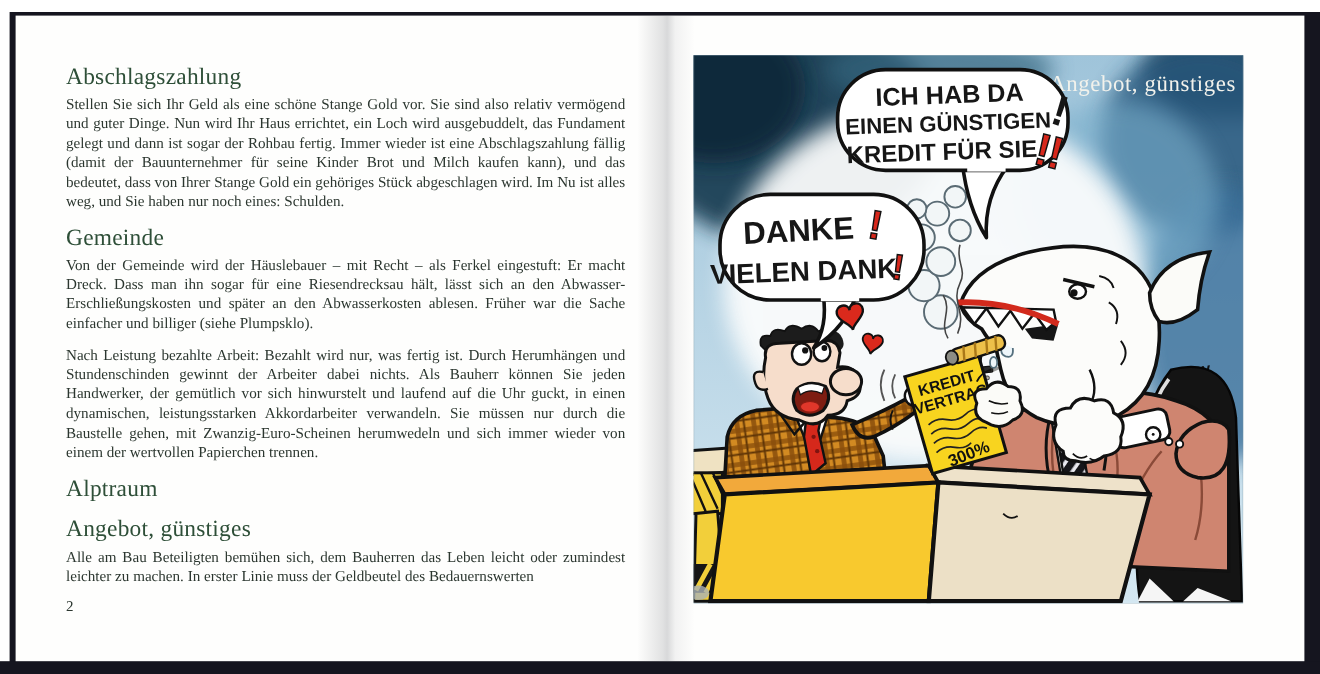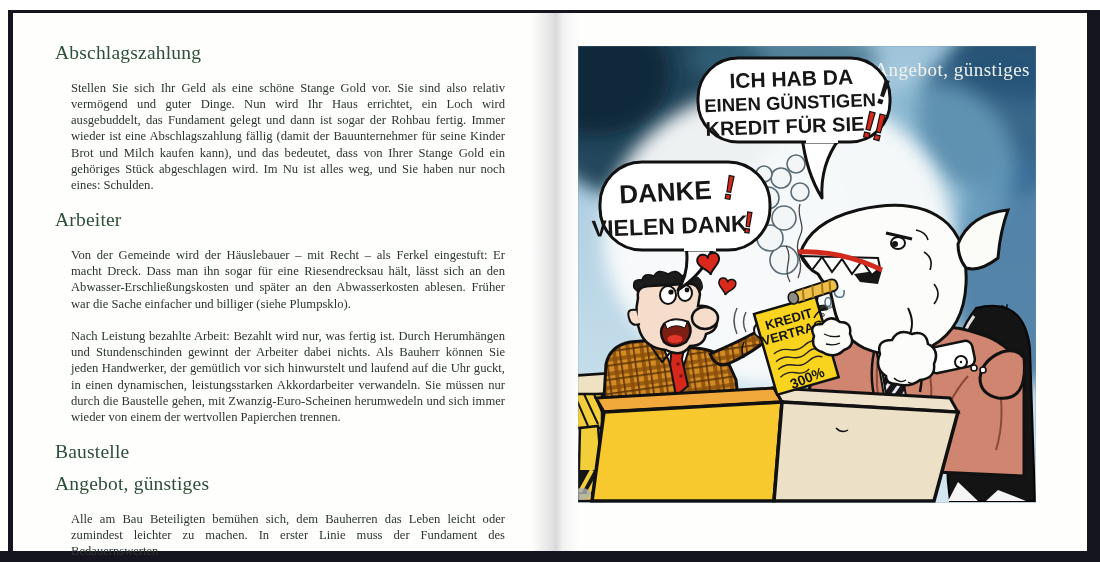--- a/index.html
+++ b/index.html
@@ -8,53 +8,53 @@
     background:#ffffff;
     font-family:"Liberation Serif", serif;
   }
   .cover{position:absolute;left:8px;top:10px;width:1092px;height:552px;background:#15151f;}
   .cover-bottom{position:absolute;left:0;top:551px;width:1100px;height:11px;background:#15151f;}
   .spread{position:absolute;left:13px;top:13px;width:1074px;height:538px;background:#fefefd;}
   .gutter{position:absolute;left:531px;top:13px;width:48px;height:538px;
     background:linear-gradient(90deg,rgba(255,255,255,0) 0%,rgba(110,112,118,.20) 44%,rgba(128,130,136,.30) 52%,rgba(150,152,158,.12) 66%,rgba(255,255,255,0) 100%);}
   .left-page{position:absolute;left:55px;top:42px;width:466px;color:#2b362f;}
   .entry{margin-bottom:10px;}
-  .entry h2{margin:0 0 3px 0;font-weight:400;font-size:19.5px;line-height:1.12;
+  .entry h2{margin:12px 0 3px 0;font-weight:400;font-size:19.5px;line-height:1.12;
     color:#2e4f38;letter-spacing:.2px;font-family:"Liberation Serif",serif;}
-  .entry p{margin:16px;font-size:12.6px;line-height:16.2px;text-align:justify;}
+  .entry p{margin:0;font-size:12.6px;line-height:16.2px;text-align:justify;}
   .page-number{margin-top:9px;font-size:12.5px;color:#2b362f;}
   .right-page{position:absolute;left:578px;top:46px;width:458px;height:457px;}
   svg{display:block;}
 </style>
 </head>
 <body>
 
 <div class="cover"></div>
 <div class="cover-bottom"></div>
 <div class="spread"></div>
 <div class="gutter"></div>
 
 <main class="left-page">
   <section class="entry">
     <h2>Abschlagszahlung</h2>
     <p>Stellen Sie sich Ihr Geld als eine schöne Stange Gold vor. Sie sind also relativ vermögend und guter Dinge. Nun wird Ihr Haus errichtet, ein Loch wird ausgebuddelt, das Fundament gelegt und dann ist sogar der Rohbau fertig. Immer wieder ist eine Abschlagszahlung fällig (damit der Bauunternehmer für seine Kinder Brot und Milch kaufen kann), und das bedeutet, dass von Ihrer Stange Gold ein gehöriges Stück abgeschlagen wird. Im Nu ist alles weg, und Sie haben nur noch eines: Schulden.</p>
   </section>
   <section class="entry">
-    <h2>Arbeiter</h2>
+    <h2>Gemeinde</h2>
     <p>Von der Gemeinde wird der Häuslebauer – mit Recht – als Ferkel eingestuft: Er macht Dreck. Dass man ihn sogar für eine Riesendrecksau hält, lässt sich an den Abwasser-Erschließungskosten und später an den Abwasserkosten ablesen. Früher war die Sache einfacher und billiger (siehe Plumpsklo).</p>
   </section>
   <section class="entry">
     <p>Nach Leistung bezahlte Arbeit: Bezahlt wird nur, was fertig ist. Durch Herumhängen und Stundenschinden gewinnt der Arbeiter dabei nichts. Als Bauherr können Sie jeden Handwerker, der gemütlich vor sich hinwurstelt und laufend auf die Uhr guckt, in einen dynamischen, leistungsstarken Akkordarbeiter verwandeln. Sie müssen nur durch die Baustelle gehen, mit Zwanzig-Euro-Scheinen herumwedeln und sich immer wieder von einem der wertvollen Papierchen trennen.</p>
   </section>
   <section class="entry">
-    <h2>Baustelle</h2>
+    <h2>Alptraum</h2>
   </section>
   <section class="entry">
     <h2>Angebot, günstiges</h2>
-    <p>Alle am Bau Beteiligten bemühen sich, dem Bauherren das Leben leicht oder zumindest leichter zu machen. In erster Linie muss der Fundament des Bedauernswerten</p>
+    <p>Alle am Bau Beteiligten bemühen sich, dem Bauherren das Leben leicht oder zumindest leichter zu machen. In erster Linie muss der Geldbeutel des Bedauernswerten</p>
   </section>
   <div class="page-number">2</div>
 </main>
 
 <div class="right-page">
 <svg viewBox="0 0 458 457" width="458" height="457" role="img">
   <defs>
     <clipPath id="frame">
           <rect x="0" y="0" width="458" height="457"></rect>
         </clipPath>

